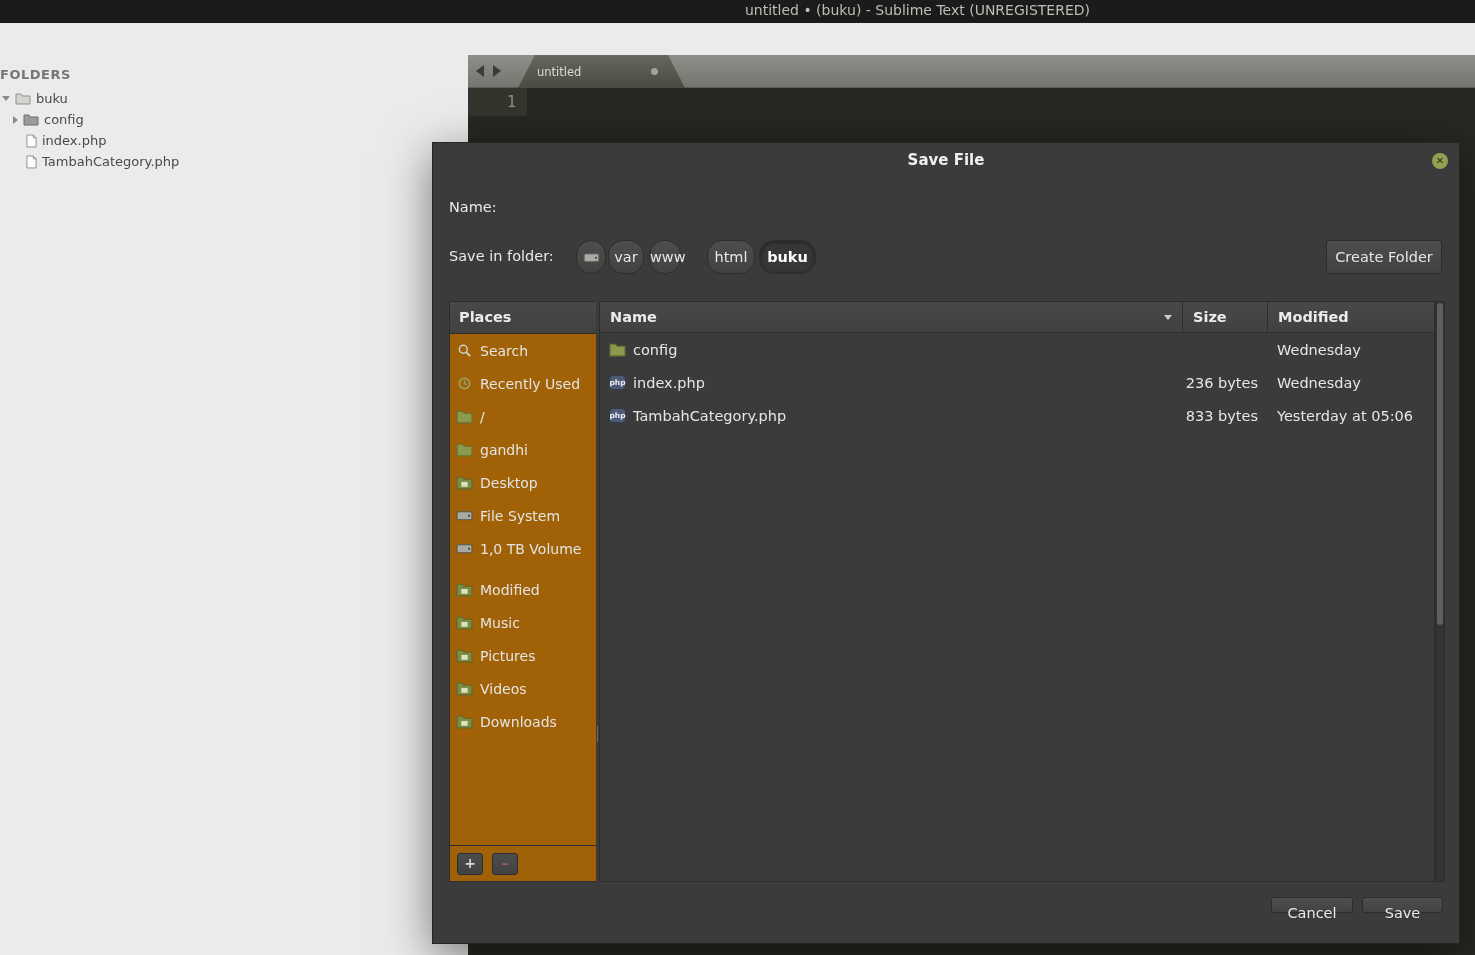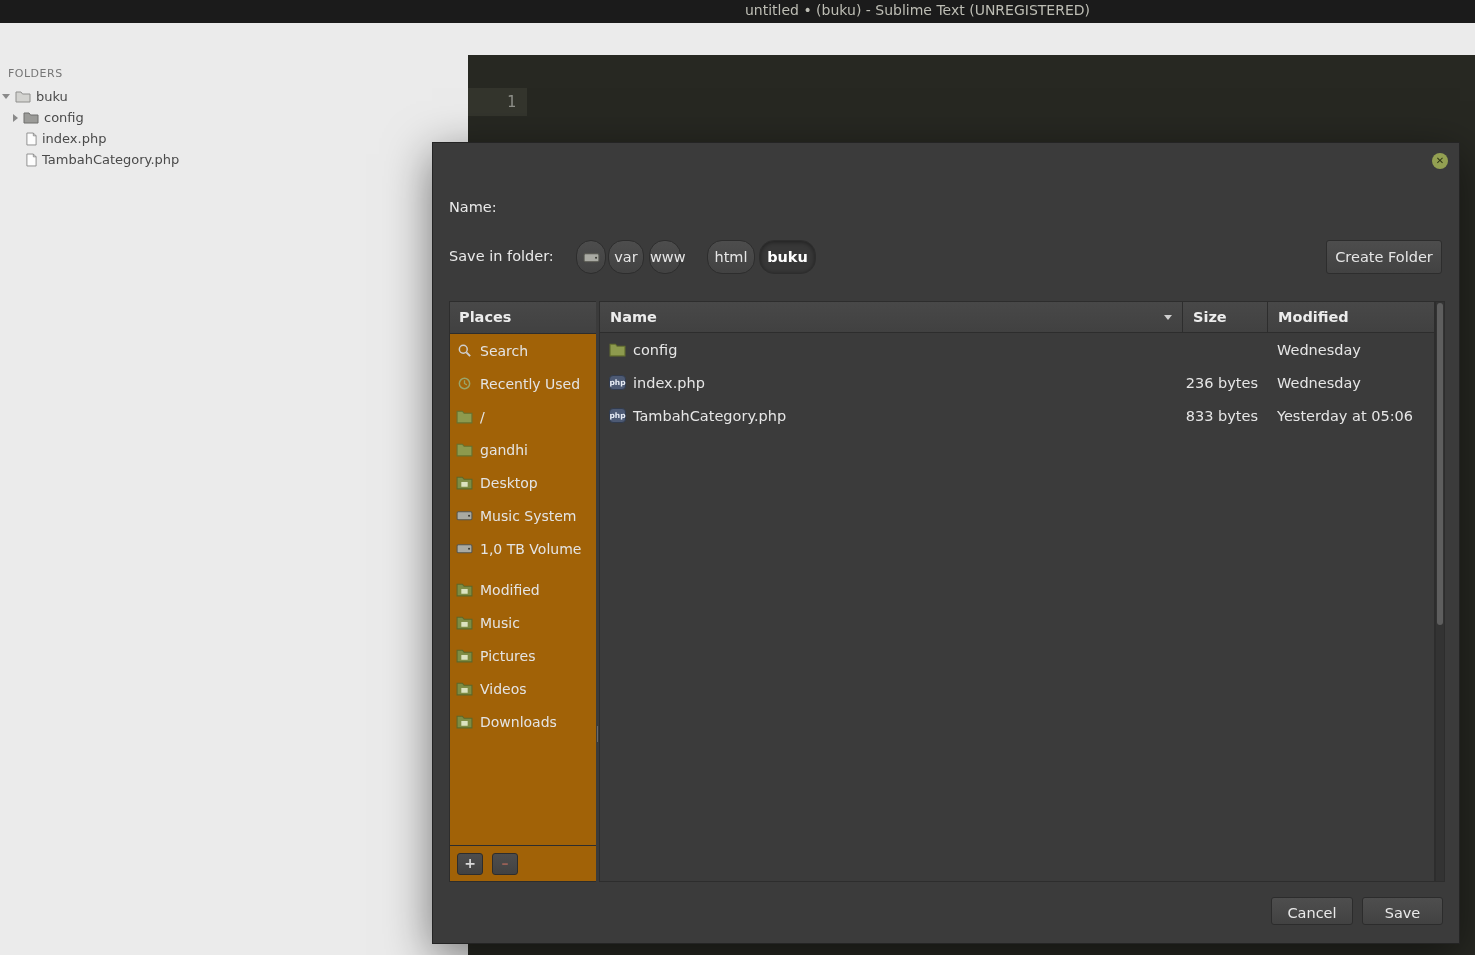--- a/index.html
+++ b/index.html
@@ -9,21 +9,21 @@
   
   .titlebar{position:absolute;left:0;top:0;width:100%;height:23px;background:#1b1b1b;color:#bdbdb4;
             font-size:14px;font-weight:normal;text-align:center;line-height:21px;padding-left:360px}
   .menubar{position:absolute;left:0;top:23px;width:100%;height:32px;background:#2c2c2c;display:flex;
            align-items:center;color:#d6d6d6;font-size:14px;padding-left:2px}
   .menu-item{padding:0 9px;line-height:32px;cursor:default}
   .menu-item:first-child{padding-left:2px}
 
   
   .sidebar{position:absolute;left:0;top:55px;width:468px;height:900px;background:#ebebeb;color:#4a4a4a}
-  .side-header{margin:12px 0 6px 8px;font-size:11px;font-weight:normal;color:#767676;letter-spacing:.5px}
+  .side-header{margin:12px 0 6px 0;font-size:13px;font-weight:bold;color:#767676;letter-spacing:.5px}
   .tree-row{height:21px;display:flex;align-items:center;font-size:13px;gap:5px}
   .ind1{padding-left:2px}
   .ind2{padding-left:13px}
   .ind3{padding-left:26px}
   .tri-d{width:0;height:0;border-left:4px solid transparent;border-right:4px solid transparent;border-top:5px solid #8a8a8a}
   .tri-r{width:0;height:0;border-top:4px solid transparent;border-bottom:4px solid transparent;border-left:5px solid #8a8a8a}
   .sic{width:16px;height:13px;flex:0 0 auto}
   .fic-file{width:11px;height:14px;flex:0 0 auto}
 
   
@@ -96,21 +96,21 @@
   .cell-name{display:flex;align-items:center;gap:7px;padding-left:9px}
   .cell-size{text-align:right;padding-right:10px}
   .cell-mod{padding-left:9px}
   .fic{width:17px;height:15px;flex:0 0 auto}
   .php-badge{width:17px;height:15px;background:#4d5a74;border:1px solid #313b4e;border-radius:4px;
              color:#e8edf6;font-size:7.5px;font-weight:bold;display:inline-flex;align-items:center;justify-content:center;flex:0 0 auto}
 
   .vscroll{position:absolute;left:1002px;top:158px;width:10px;height:581px;background:#333333;border:1px solid #2d2d2d}
   .vthumb{position:absolute;left:1px;top:1px;width:6px;height:322px;background:#5e5e5e;border-radius:3px}
 
-  .dlg-btn{position:absolute;top:754px;height:28px;background:linear-gradient(#4e4e4e,#424242);
+  .dlg-btn{position:absolute;top:754px;height:16px;background:linear-gradient(#4e4e4e,#424242);
            border:1px solid #2c2c2c;border-radius:3px;color:#e9e9e9;font-size:14.5px;text-align:center;line-height:30px;cursor:default}
   .btn-cancel{left:838px;width:82px}
   .btn-save{left:929px;width:81px}
 </style>
 </head>
 <body>
 
 <svg width="0" height="0" style="position:absolute">
   <defs>
     <symbol id="i-folder" viewBox="0 0 16 14">
@@ -176,26 +176,37 @@
     </div>
     <div class="tree-row ind3">
       <svg class="fic-file">
           <use href="#i-file"></use>
         </svg>
       <span>TambahCategory.php</span>
     </div>
   </div>
 
   <div class="editor">
+    <div class="tabbar">
+      <div class="tab-arrows">
+        <span class="arr-l"></span>
+        <span class="arr-r"></span>
+      </div>
+      <div class="tab">
+        <span class="tab-label">untitled</span>
+        <span class="tab-dot"></span>
+      </div>
+    </div>
     <div class="gutter-row">
       <span>1</span>
     </div>
   </div>
 
   <div class="dialog">
+    <div class="dlg-title">Save File</div>
     <span class="dlg-close"></span>
 
     <span class="lbl-name">Name:</span>
 
     <span class="lbl-folder">Save in folder:</span>
 
     <span class="pbtn pbtn-drive">
       <svg class="pic">
           <use href="#i-drive"></use>
         </svg>
@@ -236,21 +247,21 @@
       <div class="place-item">
         <svg class="pic">
             <use href="#i-folder-em"></use>
           </svg>
         <span>Desktop</span>
       </div>
       <div class="place-item">
         <svg class="pic">
             <use href="#i-drive"></use>
           </svg>
-        <span>Music System</span>
+        <span>File System</span>
       </div>
       <div class="place-item">
         <svg class="pic">
             <use href="#i-drive"></use>
           </svg>
         <span>1,0 TB Volume</span>
       </div>
 
       <div class="place-sep"></div>
 

